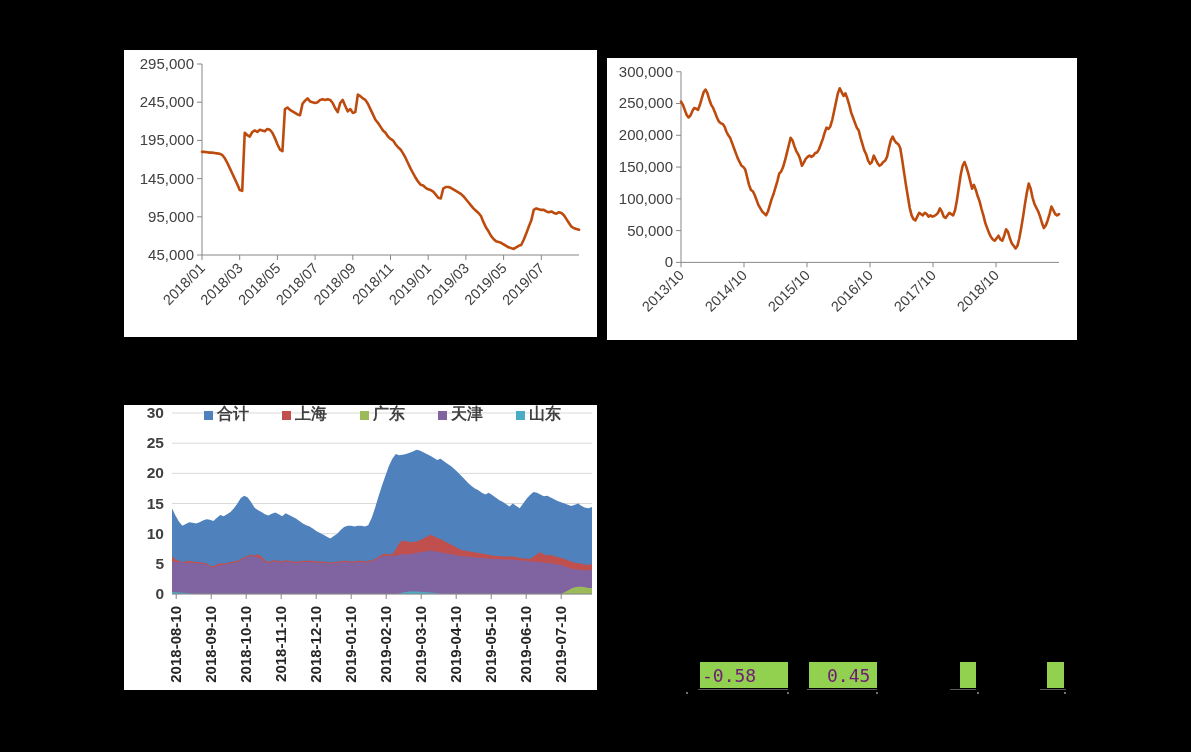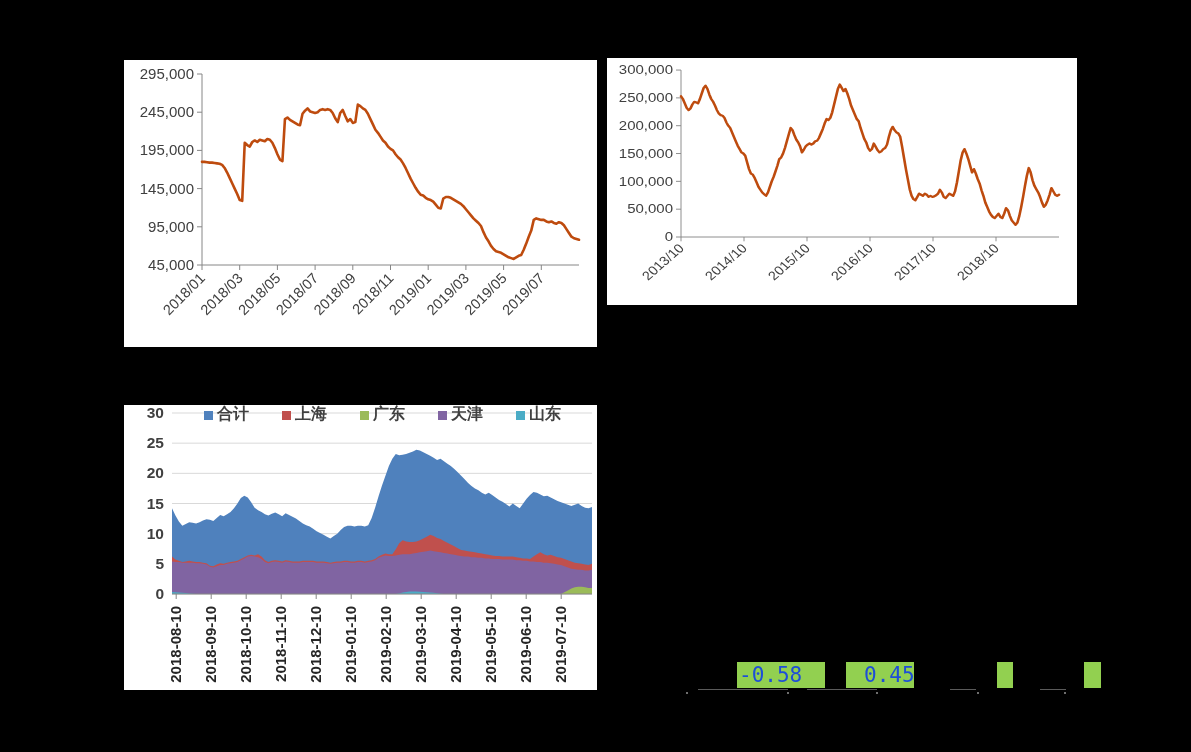--- a/index.html
+++ b/index.html
@@ -12,22 +12,22 @@
     height: 752px;
     position: relative;
     overflow: hidden;
     font-family: "Liberation Sans", sans-serif;
   }
   .panel {
     position: absolute;
     background: #ffffff;
     box-sizing: border-box;
   }
-  #chart-panel-1 { left: 124px; top: 60px; width: 473px; height: 287px; }
-  #chart-panel-2 { left: 607px; top: 58px; width: 470px; height: 247px; }
+  #chart-panel-1 { left: 124px; top: 50px; width: 473px; height: 287px; }
+  #chart-panel-2 { left: 607px; top: 58px; width: 470px; height: 282px; }
   #chart-panel-3 { left: 124px; top: 405px; width: 473px; height: 285px; font-weight: bold; }
 
   .chart-svg { display: block; width: 100%; height: 100%; }
 
   .axis-label {
     font-family: "Liberation Sans", sans-serif;
     font-size: 15px;
     fill: #404040;
   }
   .axis-label-3 {
@@ -65,24 +65,23 @@
     pointer-events: none;
   }
   .value-cell {
     position: absolute;
     box-sizing: border-box;
     display: flex;
     align-items: center;
     overflow: hidden;
     white-space: nowrap;
     font-family: "DejaVu Sans Mono", monospace;
-    font-size: 21px;
-    color: #1d4ed8;
+    font-size: 18px;
+    color: #701a75;
     padding-left: 2px;
-    margin-left: 37px;
   }
   .cell-underline {
     position: absolute;
     height: 1px;
     background: #5a5a5a;
   }
   .tick-dot {
     position: absolute;
     width: 2px;
     height: 2px;

